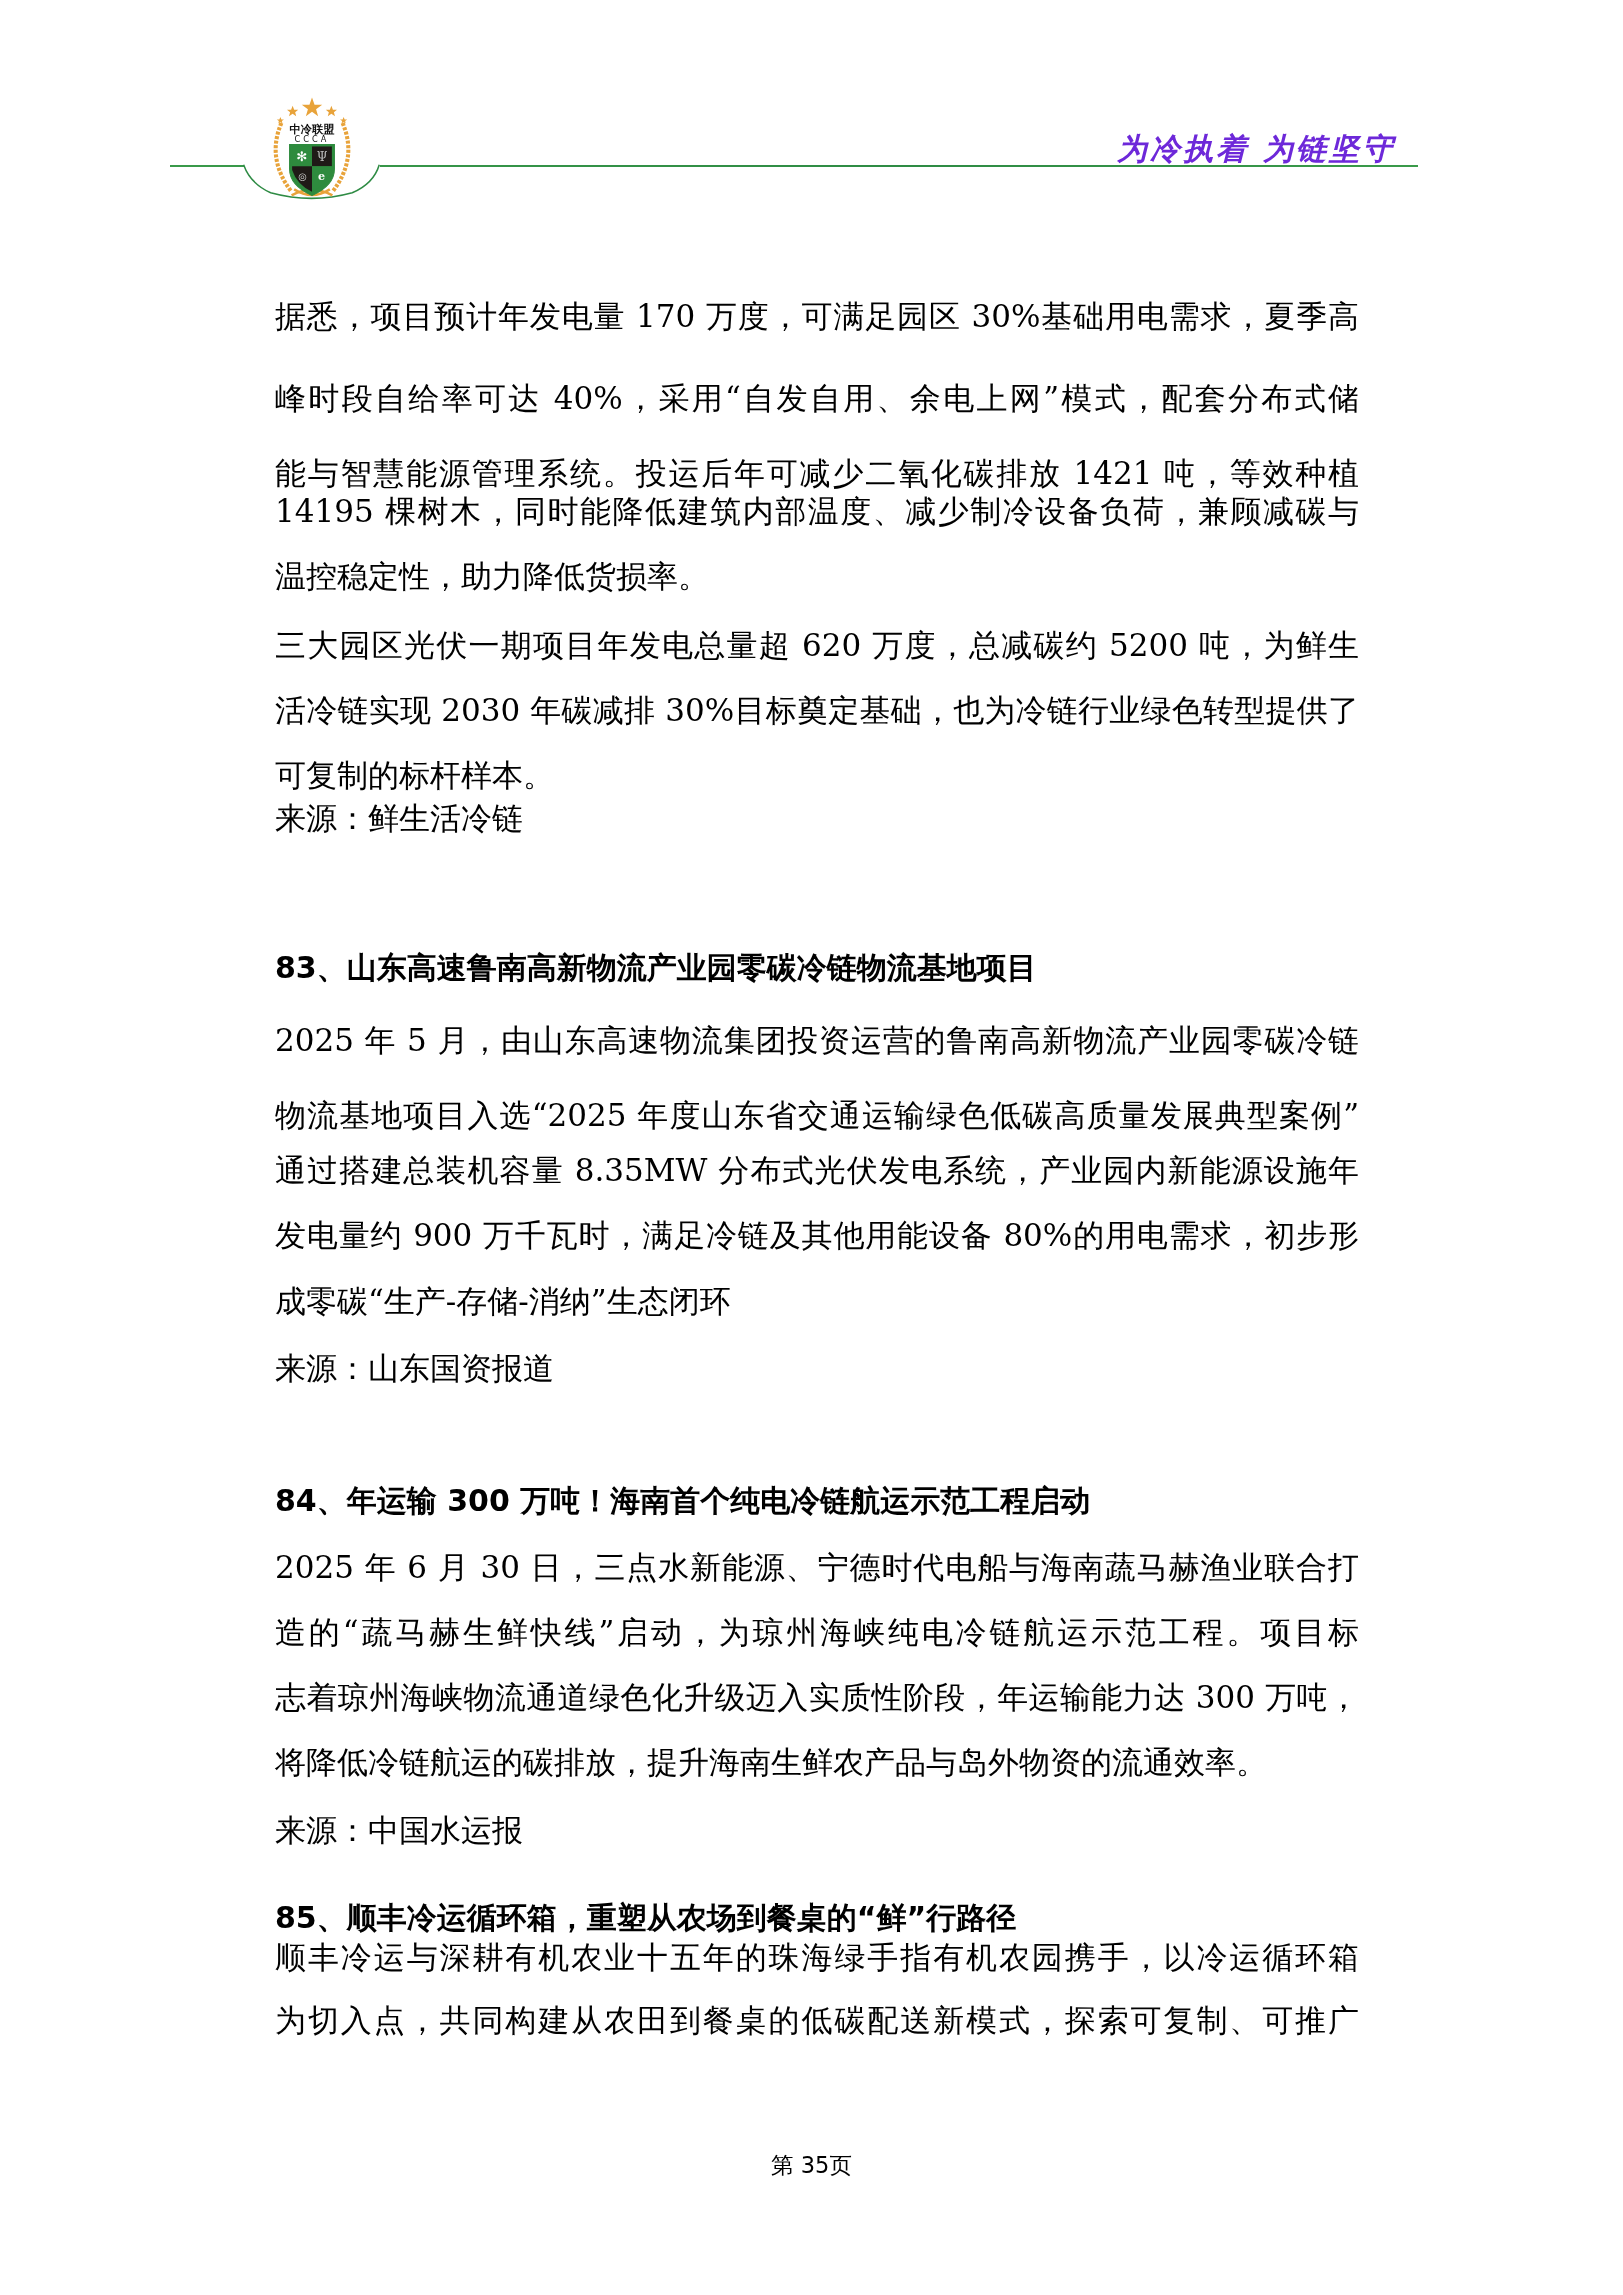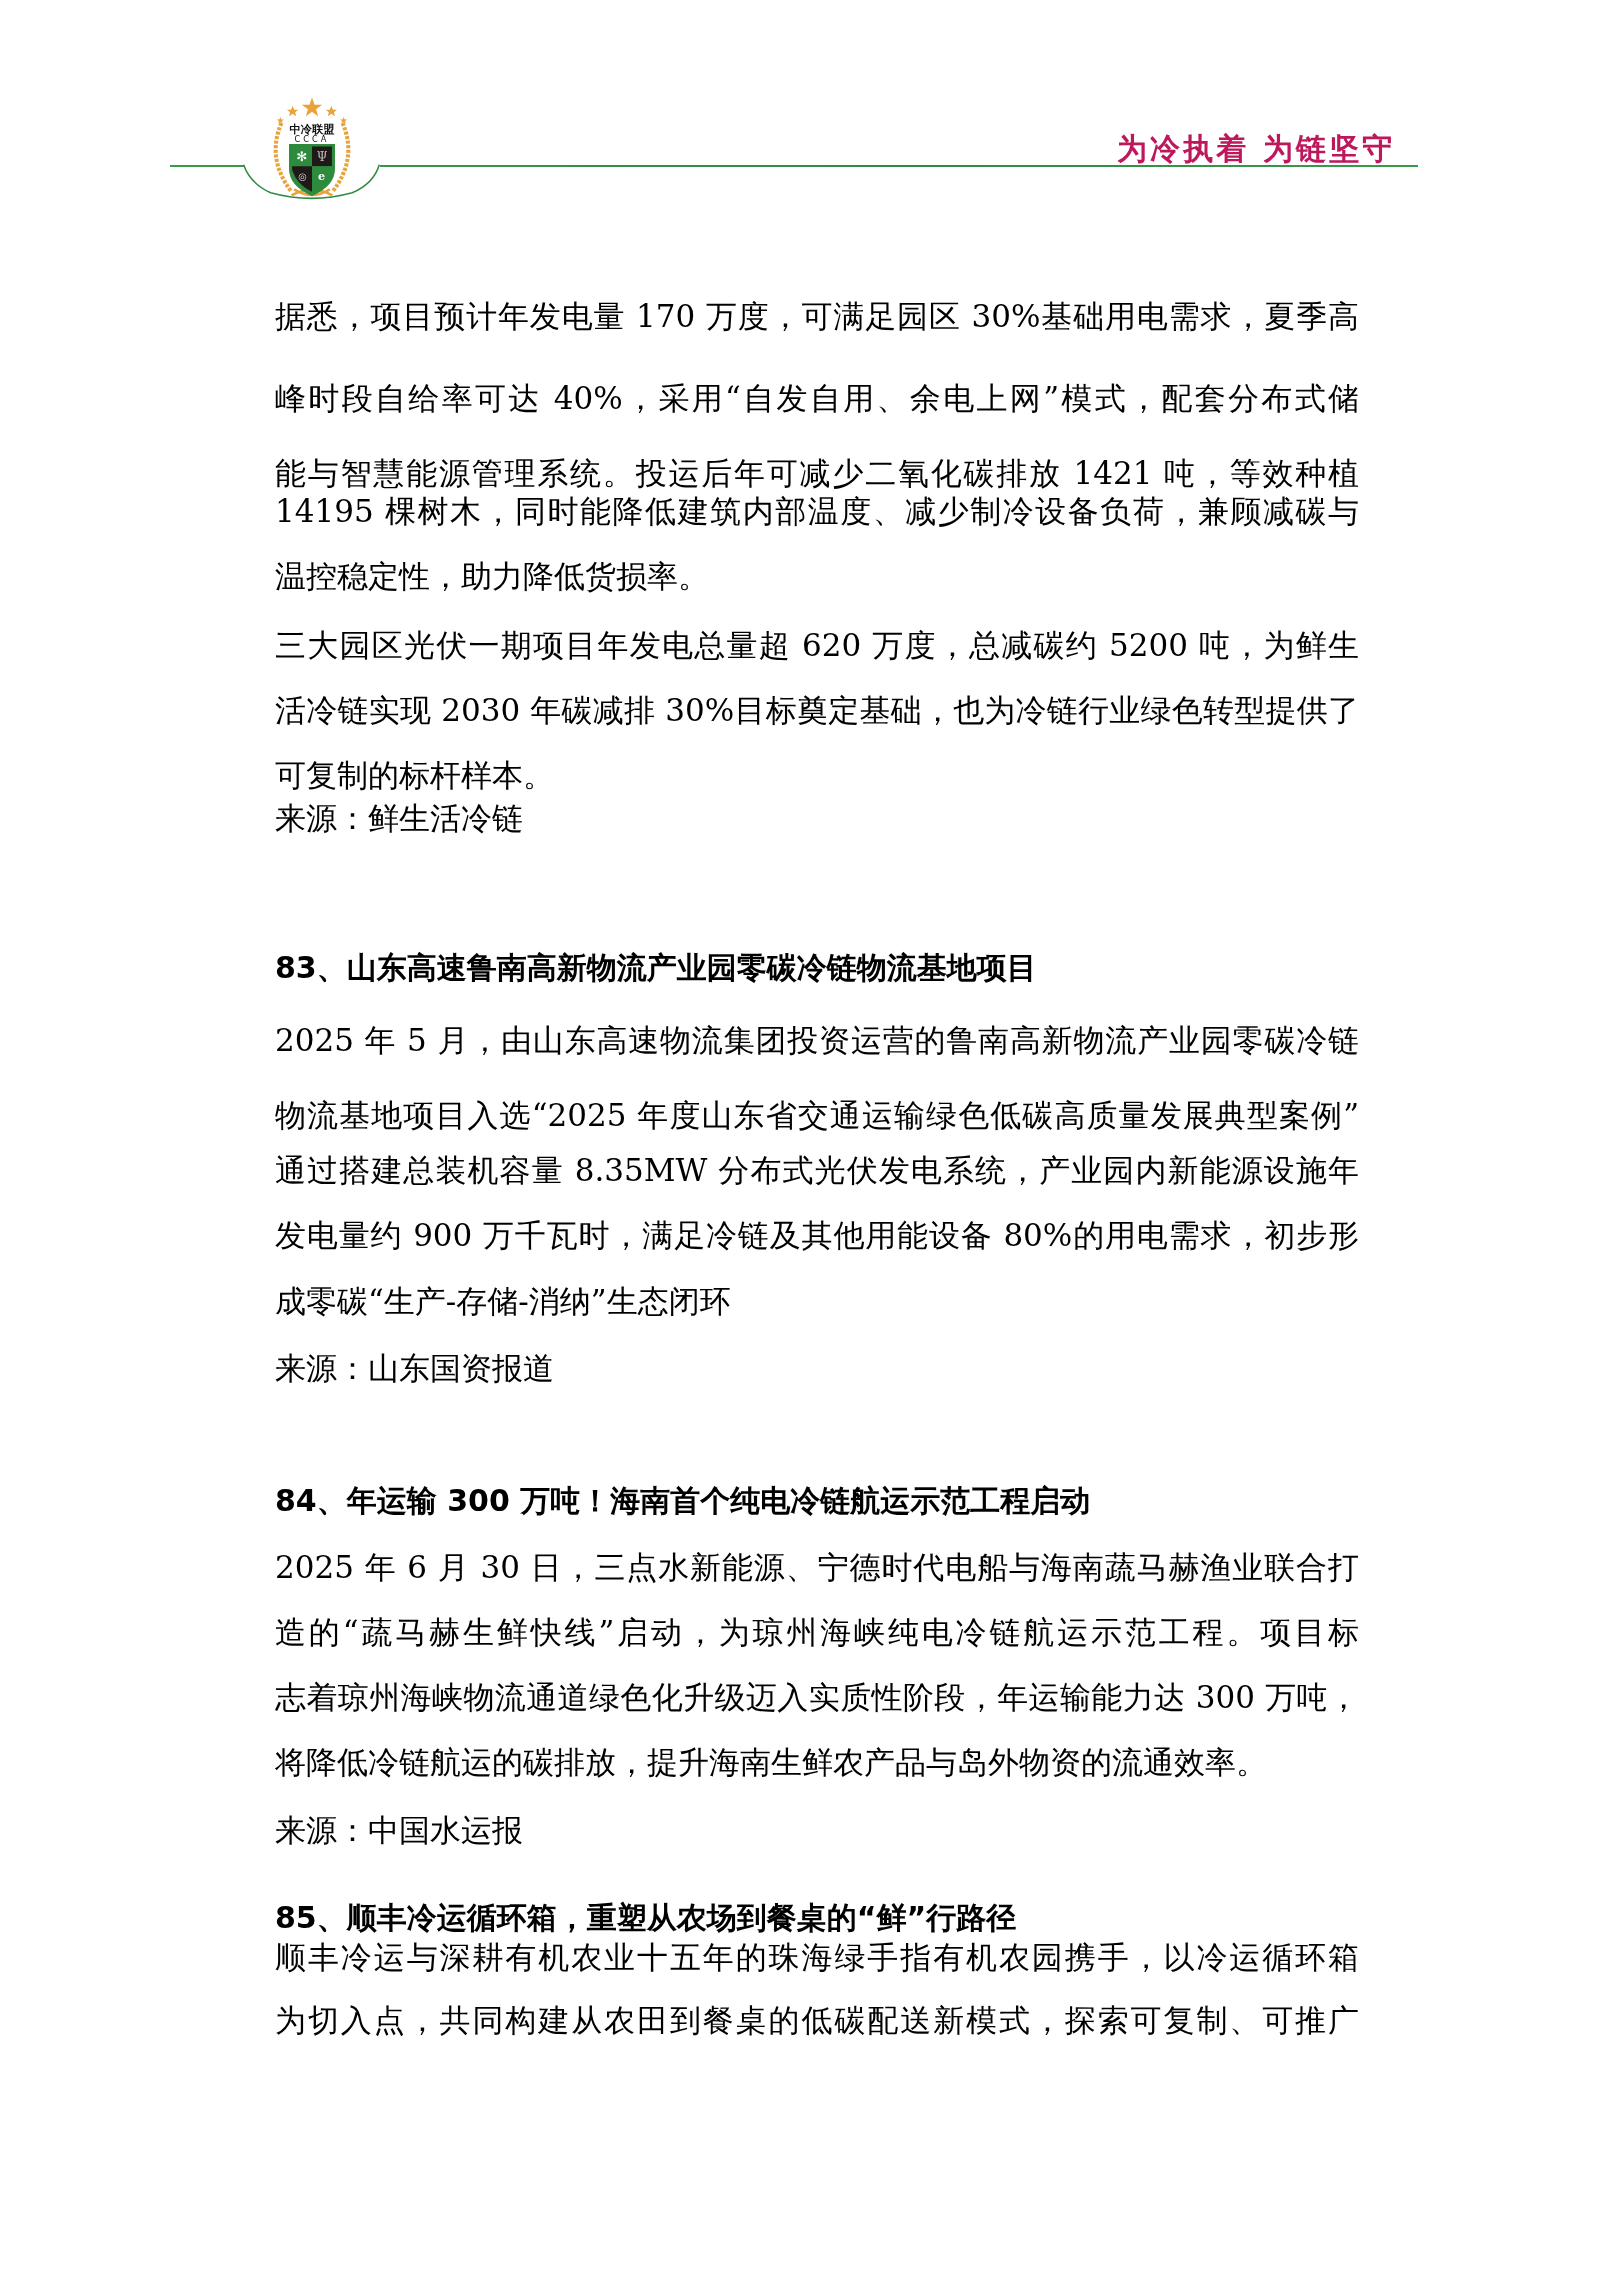--- a/index.html
+++ b/index.html
@@ -7,21 +7,21 @@
          font-family: "DejaVu Serif", "Liberation Serif", serif; color: #000; }
   .page { position: absolute; left: 0; top: 0; width: 1623px; height: 1914px; background: #fff; }
 
   
   .header-line { position: absolute; left: 170px; top: 165px; width: 1248px; height: 2px;
                  background: linear-gradient(to right, #3a9a4a, #2e8b44 60%, #3a9a4a); }
   .header-line-gap { position: absolute; left: 244px; top: 163px; width: 136px; height: 6.1px; background: #fff; }
   .header-curve { position: absolute; left: 240px; top: 153px; }
   .logo { position: absolute; left: 261px; top: 87px; width: 102px; height: 123px; }
   .slogan { position: absolute; left: 1117px; top: 129px; font-size: 30px; font-weight: bold;
-            color: #be185d; letter-spacing: 3.1px; white-space: nowrap;
+            color: #6d28d9; font-style: italic; letter-spacing: 3.1px; white-space: nowrap;
             font-family: "DejaVu Serif", serif; }
 
   
   .line { position: absolute; left: 275px; width: 1084px; font-size: 31px; line-height: 36px;
           white-space: nowrap; text-align: justify; text-align-last: justify; }
   .line.last { text-align-last: left; }
   .heading { font-weight: bold; text-align-last: left; font-family: "DejaVu Sans", sans-serif; font-size: 30px; }
   .pagenum { position: absolute; left: 0; width: 1623px; top: 2150px; text-align: center;
              font-size: 22.5px; font-family: "DejaVu Sans", sans-serif; }
 </style>
@@ -88,14 +88,15 @@
       <div class="line" style="top: 1549px;">2025 年 6 月 30 日，三点水新能源、宁德时代电船与海南蔬马赫渔业联合打</div>
       <div class="line" style="top: 1614px;">造的“蔬马赫生鲜快线”启动，为琼州海峡纯电冷链航运示范工程。项目标</div>
       <div class="line" style="top: 1679px;">志着琼州海峡物流通道绿色化升级迈入实质性阶段，年运输能力达 300 万吨，</div>
       <div class="line last" style="top: 1744px;">将降低冷链航运的碳排放，提升海南生鲜农产品与岛外物资的流通效率。</div>
       <div class="line last" style="top: 1812px;">来源：中国水运报</div>
       <div class="line heading" style="top: 1875px; margin-top: 25px;">85、顺丰冷运循环箱，重塑从农场到餐桌的“鲜”行路径</div>
       <div class="line" style="top: 1939px;">顺丰冷运与深耕有机农业十五年的珠海绿手指有机农园携手，以冷运循环箱</div>
       <div class="line" style="top: 2002px;">为切入点，共同构建从农田到餐桌的低碳配送新模式，探索可复制、可推广</div>
     </div>
 
+  <div class="pagenum">第 35页</div>
 </div>
 
 
 </body></html>

